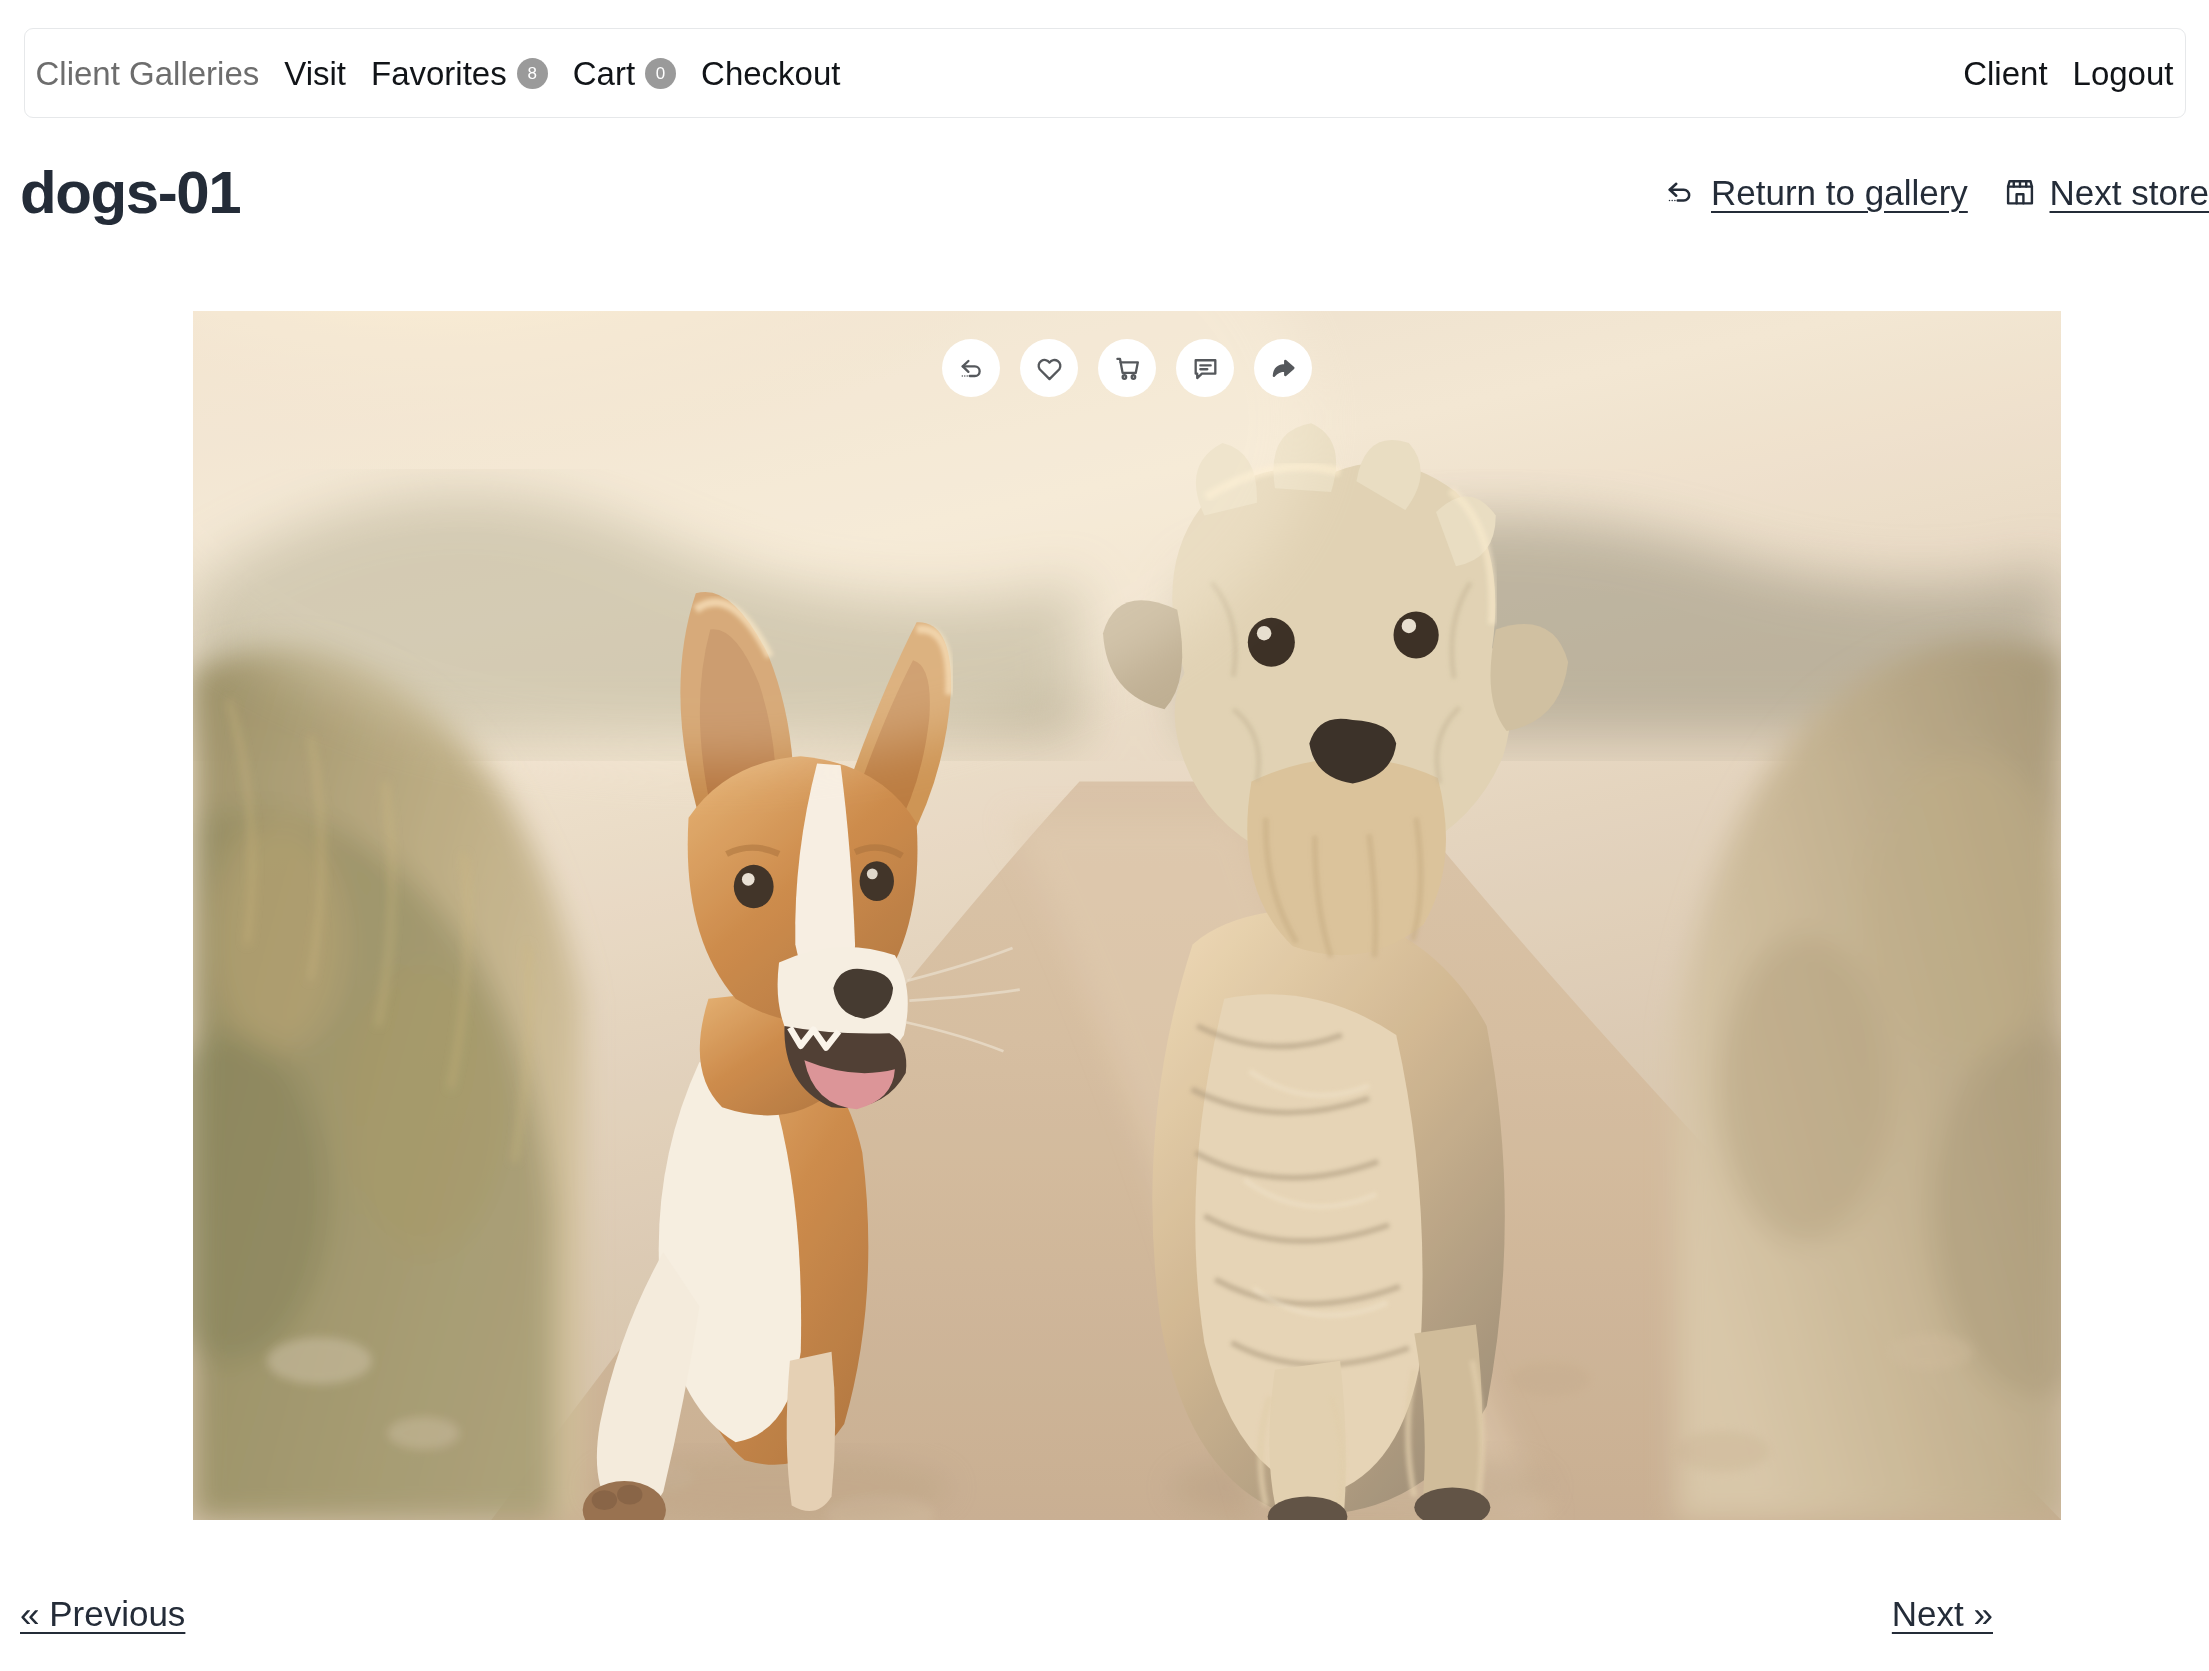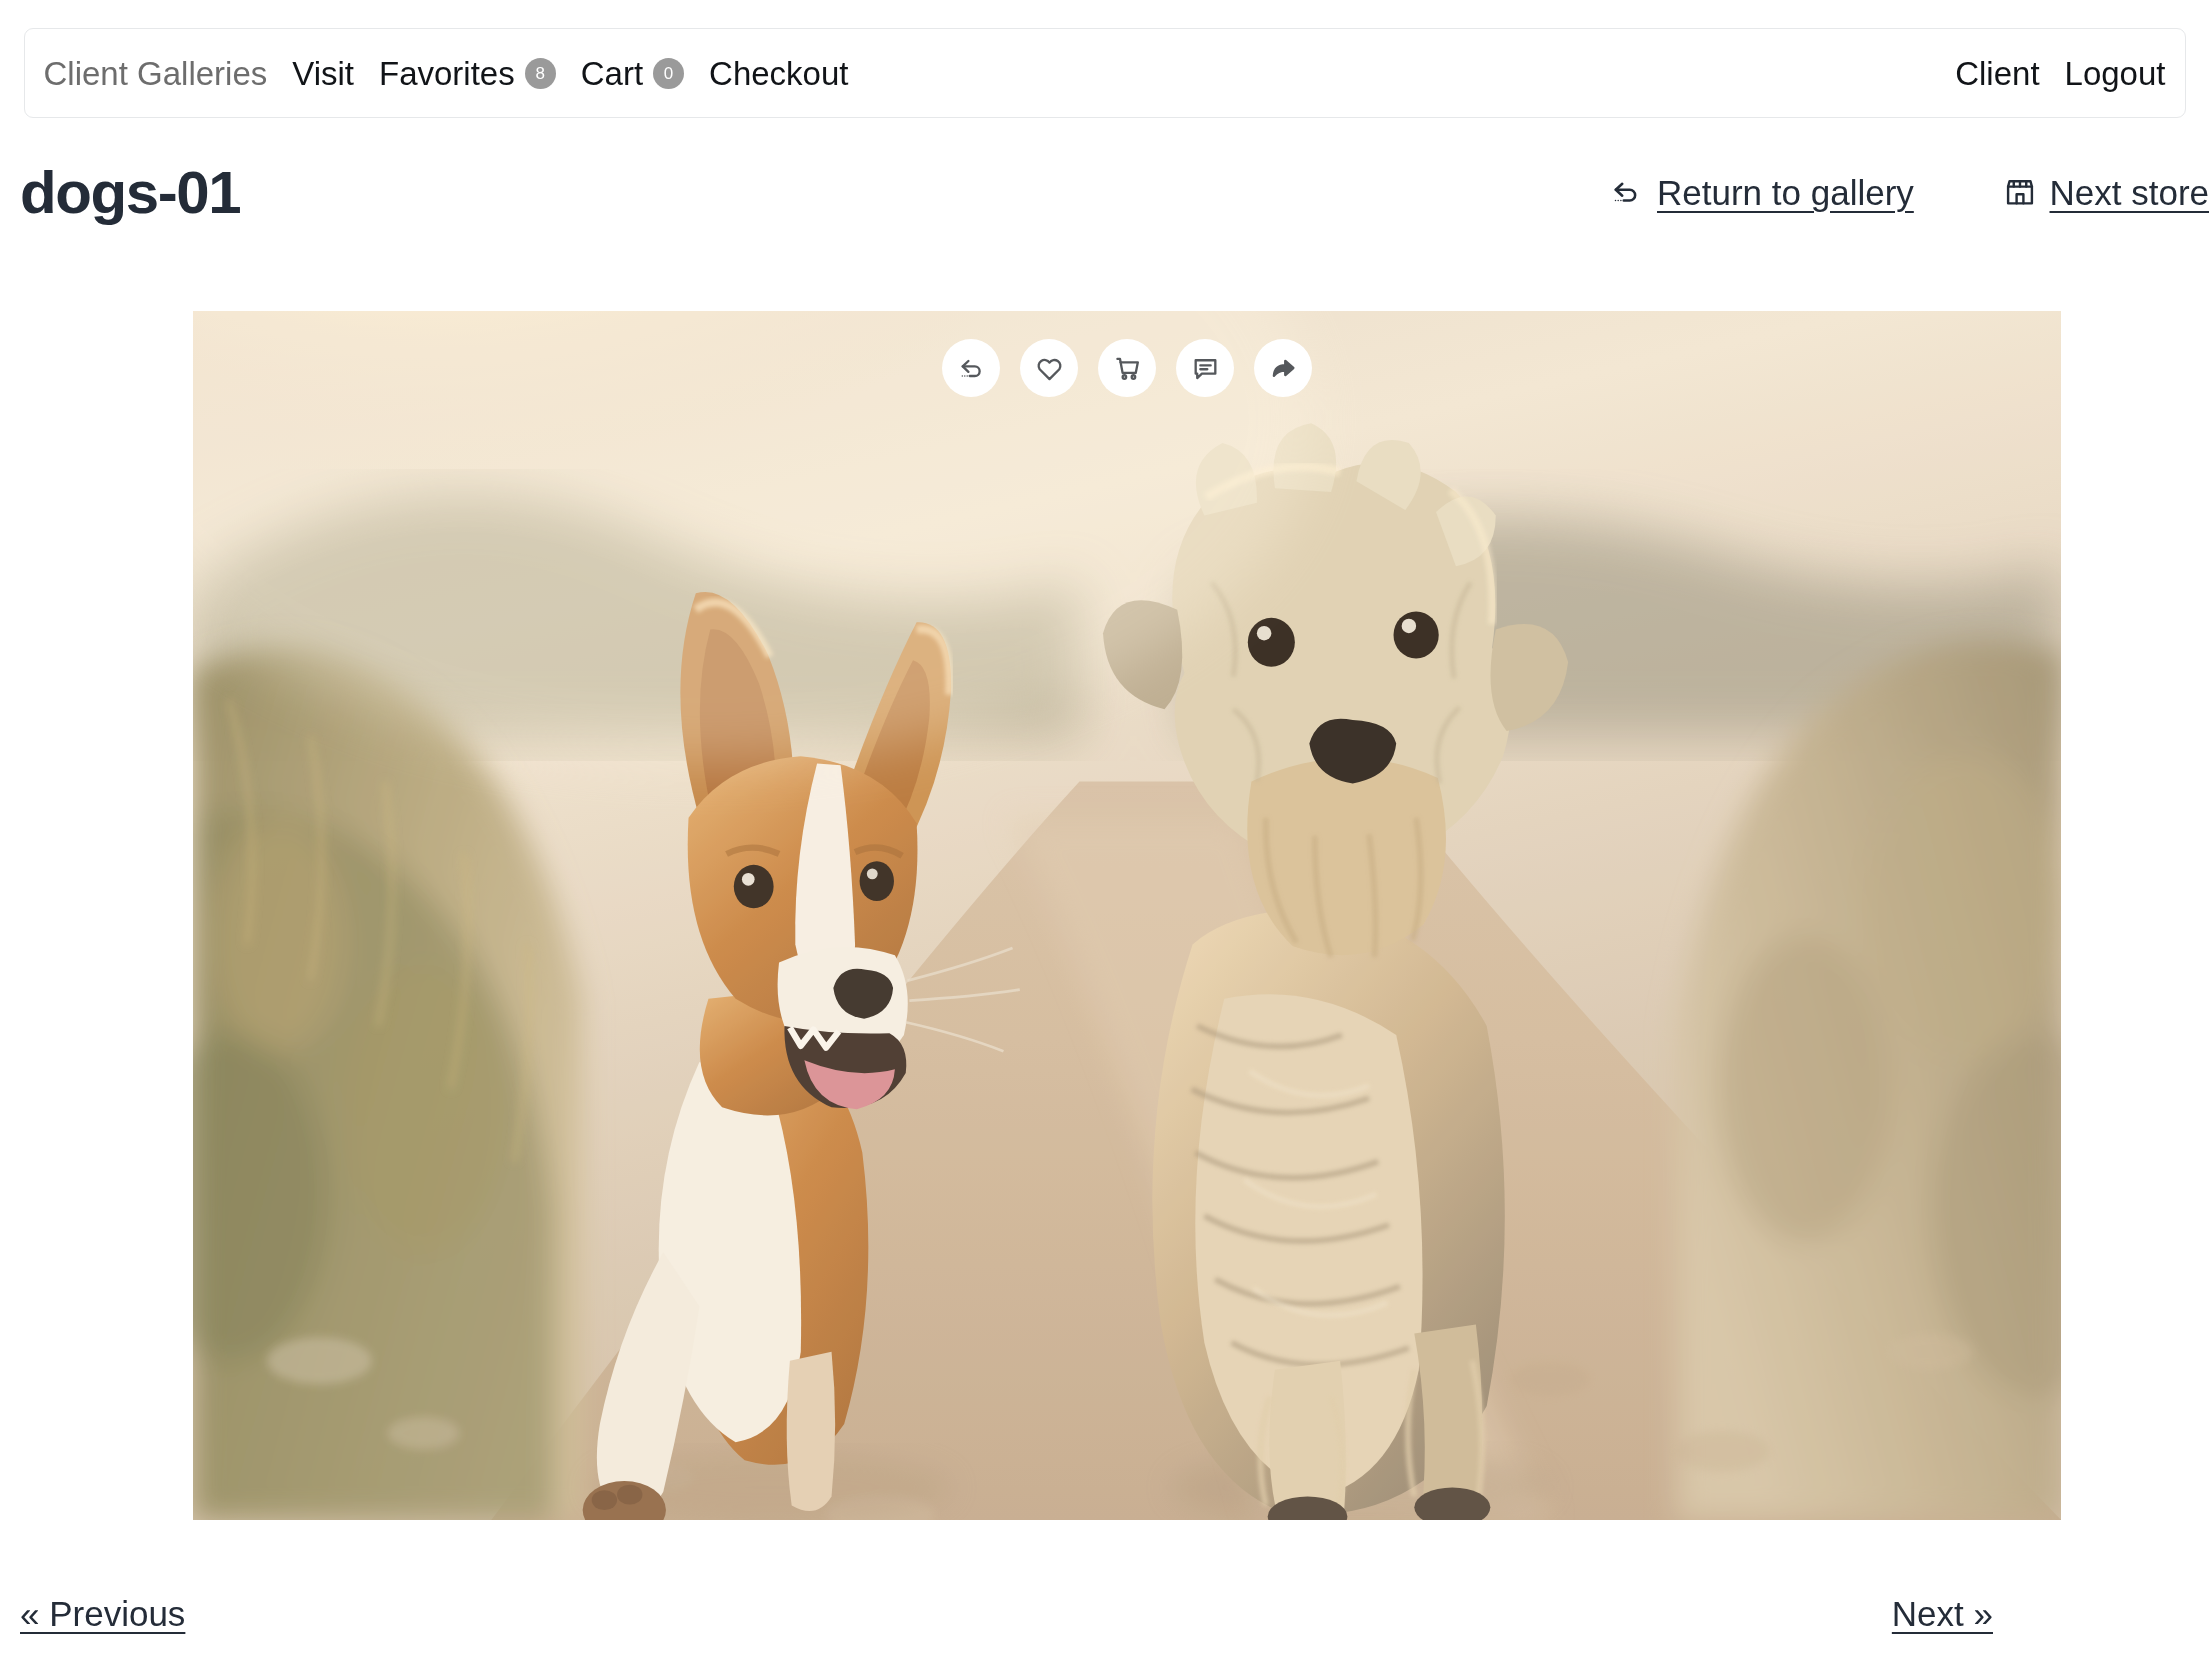--- a/index.html
+++ b/index.html
@@ -23,21 +23,21 @@
     top: 28px;
     width: 2162px;
     height: 90px;
     box-sizing: border-box;
     border: 1.8px solid #e6e8ea;
     border-radius: 9px;
     background: #ffffff;
     display: flex;
     align-items: center;
     justify-content: space-between;
-    padding: 0 19px;
+    padding: 0 11px;
   }
   .nav-group {
     display: flex;
     align-items: center;
     gap: 25px;
   }
   .nav-link {
     font-size: 33px;
     color: #111418;
     line-height: 1;
@@ -80,21 +80,21 @@
     letter-spacing: -1.4px;
     color: #242c38;
     line-height: 1.15;
   }
   .header-actions {
     position: absolute;
     right: 0;
     top: 16.3px;
     display: flex;
     align-items: center;
-    gap: 89px;
+    gap: 35px;
   }
   .header-link {
     display: inline-flex;
     align-items: center;
     gap: 12.7px;
     font-size: 35px;
     color: #242c38;
     text-decoration: none;
     line-height: 1;
     white-space: nowrap;

